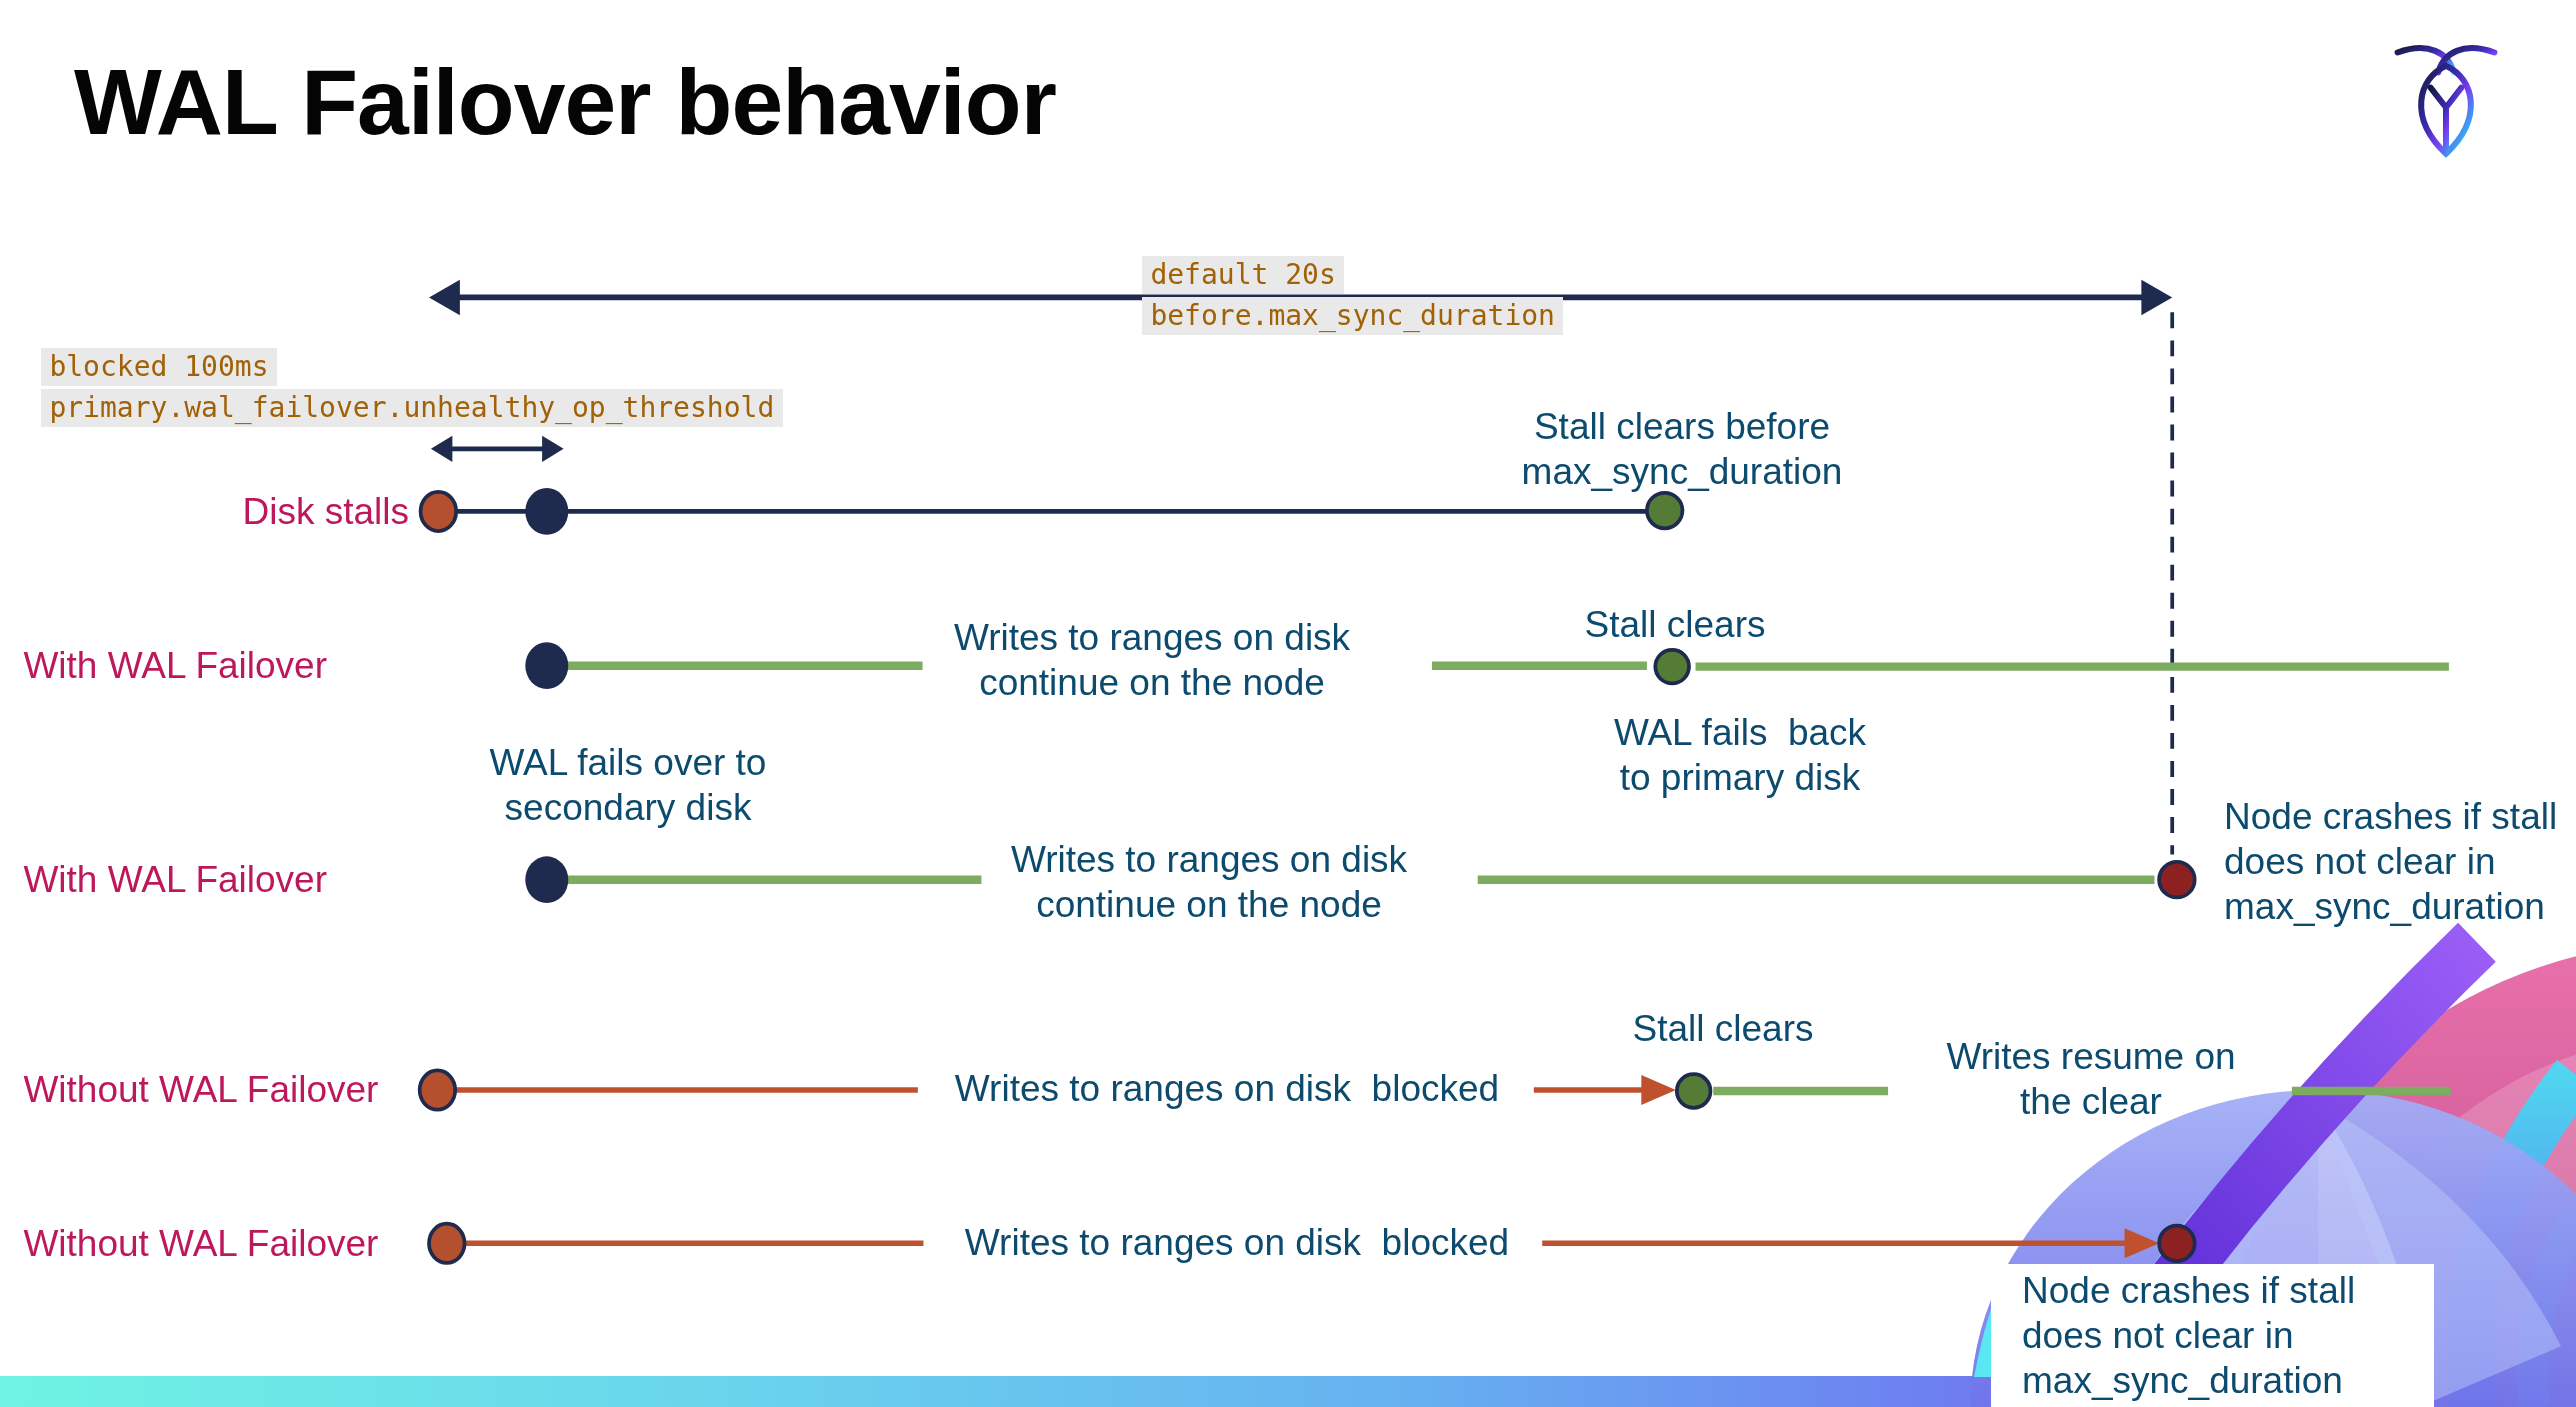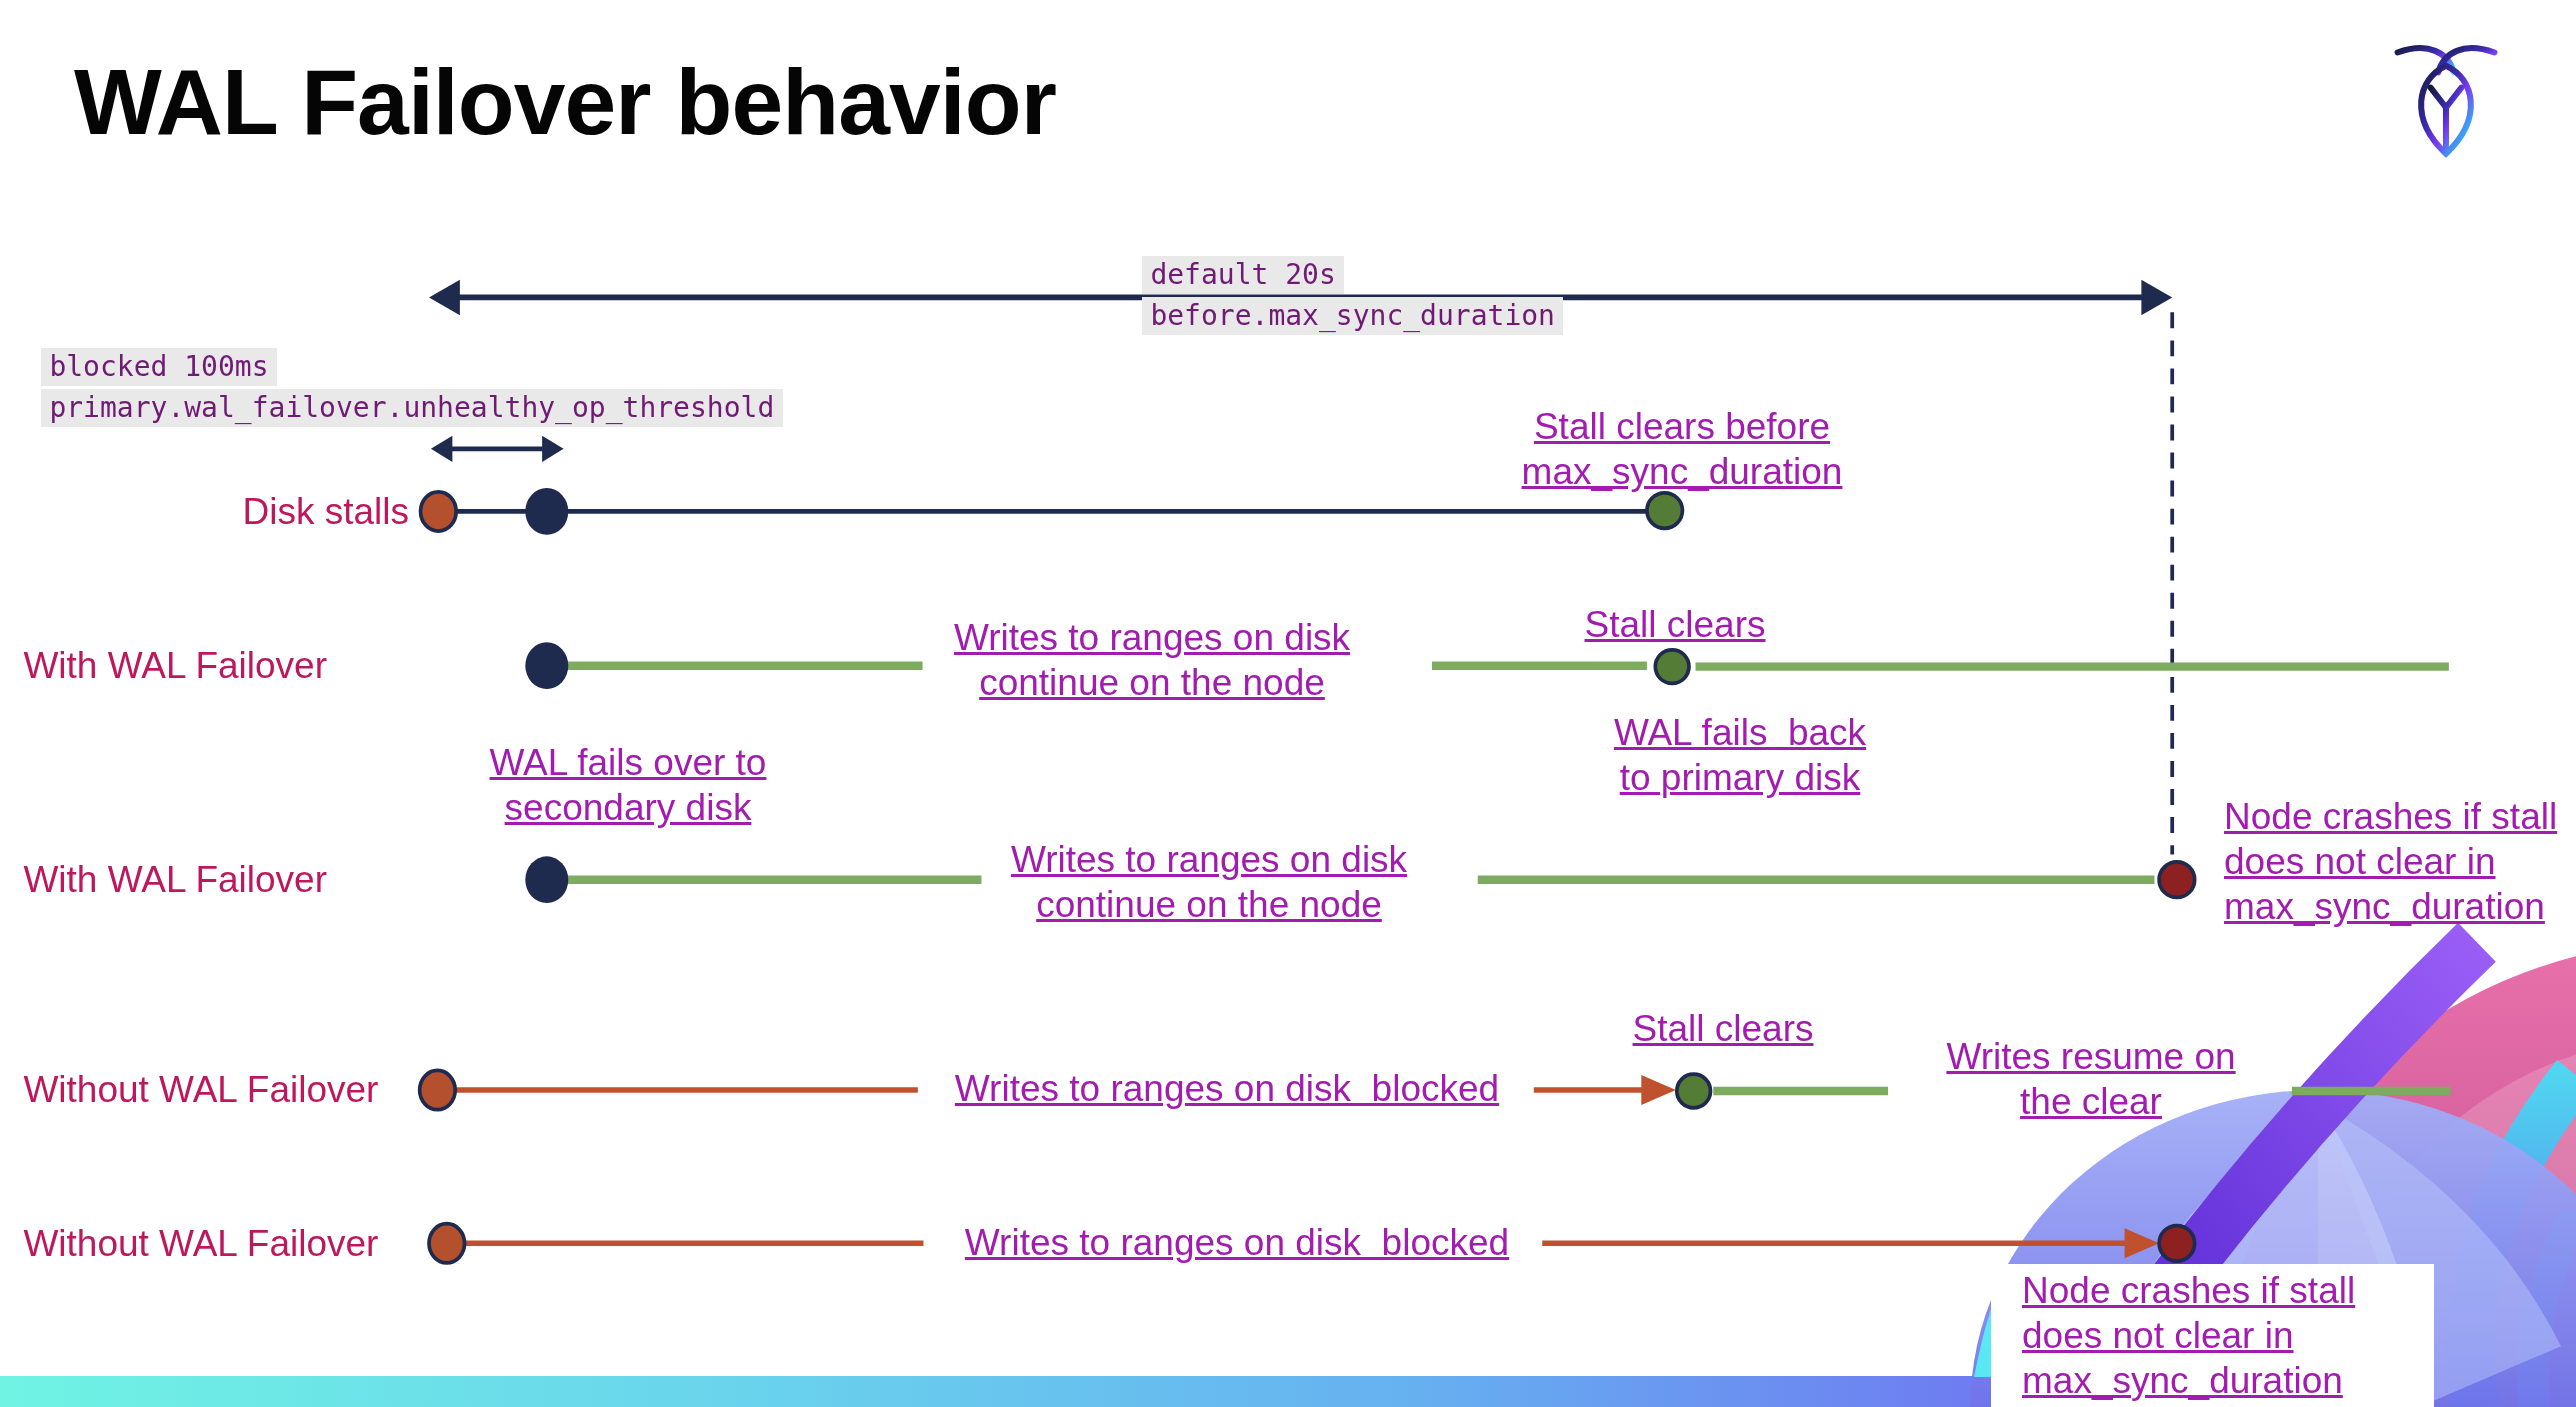--- a/index.html
+++ b/index.html
@@ -6,24 +6,24 @@
   .canvas{position:relative;width:2576px;height:1408px;overflow:hidden;background:#ffffff;
           font-family:"Liberation Sans",sans-serif;color:#0c0c0c;}
   .layer{position:absolute;left:0;top:0;width:2576px;height:1408px;}.z2{z-index:2}.z4{z-index:4}
 
   .page-title{position:absolute;left:60px;top:49px;font-size:93px;font-weight:700;
               letter-spacing:-0.9px;color:#050505;z-index:5;margin-left:14px;}
 
   .logo{position:absolute;left:2391px;top:41px;width:110px;height:122px;z-index:5;}
 
   .code-note{position:absolute;z-index:5;font-family:"DejaVu Sans Mono",monospace;
-             font-size:28px;color:#701a75;line-height:1;}
+             font-size:28px;color:#a16207;line-height:1;}
   .code-note span{display:block;width:fit-content;background:#e9e9e9;padding:4.7px 8.4px 5.6px 8.4px;margin-bottom:2.8px;}
 
-  .note{position:absolute;z-index:5;font-size:37px;line-height:45px;white-space:pre-wrap;color:#a21caf;text-decoration:underline;}
+  .note{position:absolute;z-index:5;font-size:37px;line-height:45px;white-space:pre-wrap;color:#0c4a6e;}
   .note.center{transform:translateX(-50%);text-align:center;}
   .row-label{position:absolute;z-index:5;font-size:37px;line-height:47px;color:#be185d;white-space:nowrap;}
 
   .bottom-bar{position:absolute;left:0;top:1376px;width:2576px;height:32px;z-index:1;
               background:linear-gradient(90deg,#6ff3e3 0%,#69d4ec 28%,#66b0f0 55%,#6f74f1 80%,#7459f0 100%);}
 
   .crash-box{position:absolute;left:1991px;top:1264px;width:443px;height:144px;background:#ffffff;z-index:3;}
   .crash-box .note{position:absolute;left:31px;top:3.7px;}
 </style>
 </head>

